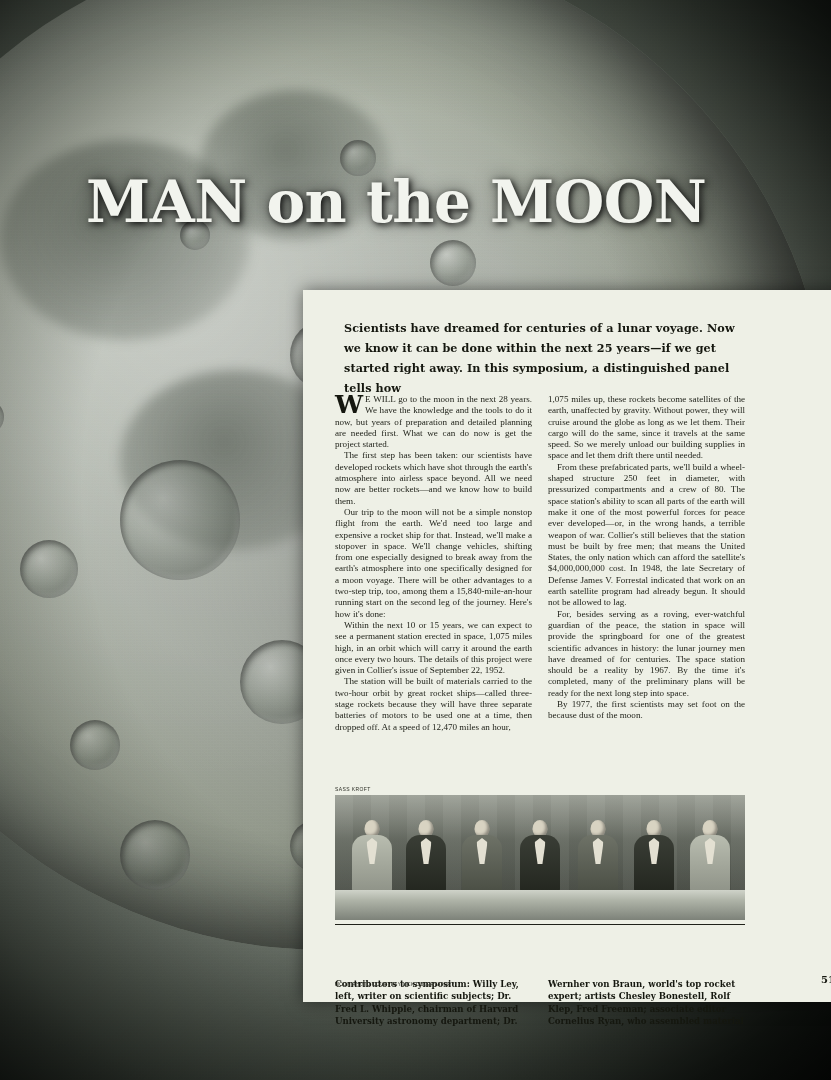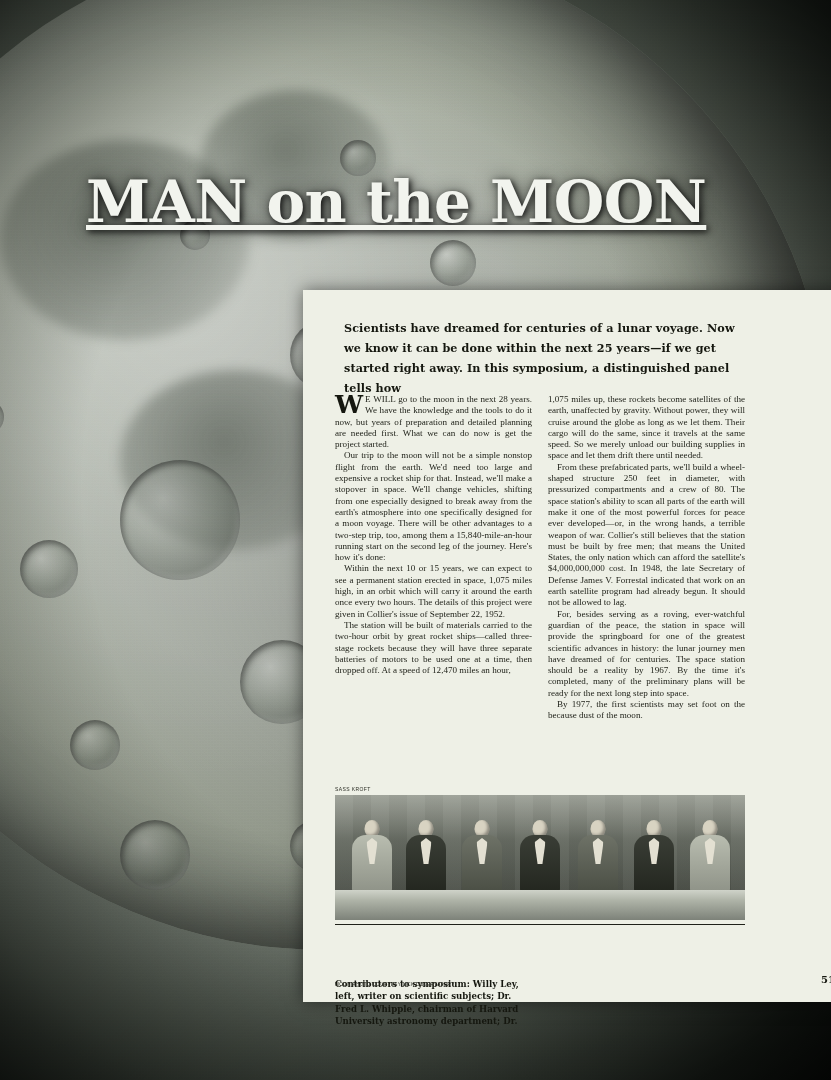--- a/index.html
+++ b/index.html
@@ -75,21 +75,20 @@
     left: 86px;
     top: 168px;
     width: 740px;
     font-family: "DejaVu Serif", "Liberation Serif", serif;
     font-weight: bold;
     font-size: 58px;
     letter-spacing: -0.5px;
     color: #f2f4ee;
     text-shadow: 2px 2px 6px rgba(0,0,0,0.85), 0 0 18px rgba(0,0,0,0.55);
     white-space: nowrap;
-    text-decoration: underline;
   }
 
   
   .panel {
     position: absolute;
     left: 303px;
     top: 290px;
     width: 554px;
     height: 712px;
     background: #eef0e6;
@@ -316,20 +315,21 @@
   <div class="headline">MAN on the MOON</div>
 
   <div class="panel">
     <div class="panel-inner">
 
       <div class="deck">Scientists have dreamed for centuries of a lunar voyage.  Now we know it can be done within the next 25 years—if we get started right away.  In this symposium, a distinguished panel tells how</div>
 
       <div class="columns">
         <div class="col">
           <p class="first"><span class="dropcap">W</span><span>E WILL go to the moon in the next 28 years. We have the knowledge and the tools to do it now, but years of preparation and detailed planning are needed first. What we can do now is get the project started.</span></p>
+          <p>The first step has been taken: our scientists have developed rockets which have shot through the earth's atmosphere into airless space beyond. All we need now are better rockets—and we know how to build them.</p>
           <p>Our trip to the moon will not be a simple nonstop flight from the earth. We'd need too large and expensive a rocket ship for that. Instead, we'll make a stopover in space. We'll change vehicles, shifting from one especially designed to break away from the earth's atmosphere into one specifically designed for a moon voyage. There will be other advantages to a two-step trip, too, among them a 15,840-mile-an-hour running start on the second leg of the journey. Here's how it's done:</p>
           <p>Within the next 10 or 15 years, we can expect to see a permanent station erected in space, 1,075 miles high, in an orbit which will carry it around the earth once every two hours. The details of this project were given in Collier's issue of September 22, 1952.</p>
           <p>The station will be built of materials carried to the two-hour orbit by great rocket ships—called three-stage rockets because they will have three separate batteries of motors to be used one at a time, then dropped off. At a speed of 12,470 miles an hour,</p>
         </div>
         <div class="col">
           <p class="first">1,075 miles up, these rockets become satellites of the earth, unaffected by gravity. Without power, they will cruise around the globe as long as we let them. Their cargo will do the same, since it travels at the same speed. So we merely unload our building supplies in space and let them drift there until needed.</p>
           <p>From these prefabricated parts, we'll build a wheel-shaped structure 250 feet in diameter, with pressurized compartments and a crew of 80. The space station's ability to scan all parts of the earth will make it one of the most powerful forces for peace ever developed—or, in the wrong hands, a terrible weapon of war. Collier's still believes that the station must be built by free men; that means the United States, the only nation which can afford the satellite's $4,000,000,000 cost. In 1948, the late Secretary of Defense James V. Forrestal indicated that work on an earth satellite program had already begun. It should not be allowed to lag.</p>
           <p>For, besides serving as a roving, ever-watchful guardian of the peace, the station in space will provide the springboard for one of the greatest scientific advances in history: the lunar journey men have dreamed of for centuries. The space station should be a reality by 1967. By the time it's completed, many of the preliminary plans will be ready for the next long step into space.</p>
           <p>By 1977, the first scientists may set foot on the because dust of the moon.</p>
         </div>
@@ -373,20 +373,21 @@
           <div class="head"></div>
             <div class="body"></div>
             <div class="shirt"></div>
         </div>
         <div class="table"></div>
       </div>
 
       <div class="caption-rule"></div>
       <div class="photo-caption">
         <div class="cap-col">Contributors to symposium: Willy Ley, left, writer on scientific subjects; Dr. Fred L. Whipple, chairman of Harvard University astronomy department; Dr.</div>
+        <div class="cap-col">Wernher von Braun, world's top rocket expert; artists Chesley Bonestell, Rolf Klep, Fred Freeman; associate editor Cornelius Ryan, who assembled material</div>
       </div>
 
       <div class="footer-credit">MOON PHOTO COURTESY LICK OBSERVATORY</div>
       <div class="page-number">51</div>
 
     </div>
   </div>
 
 </div>
 

